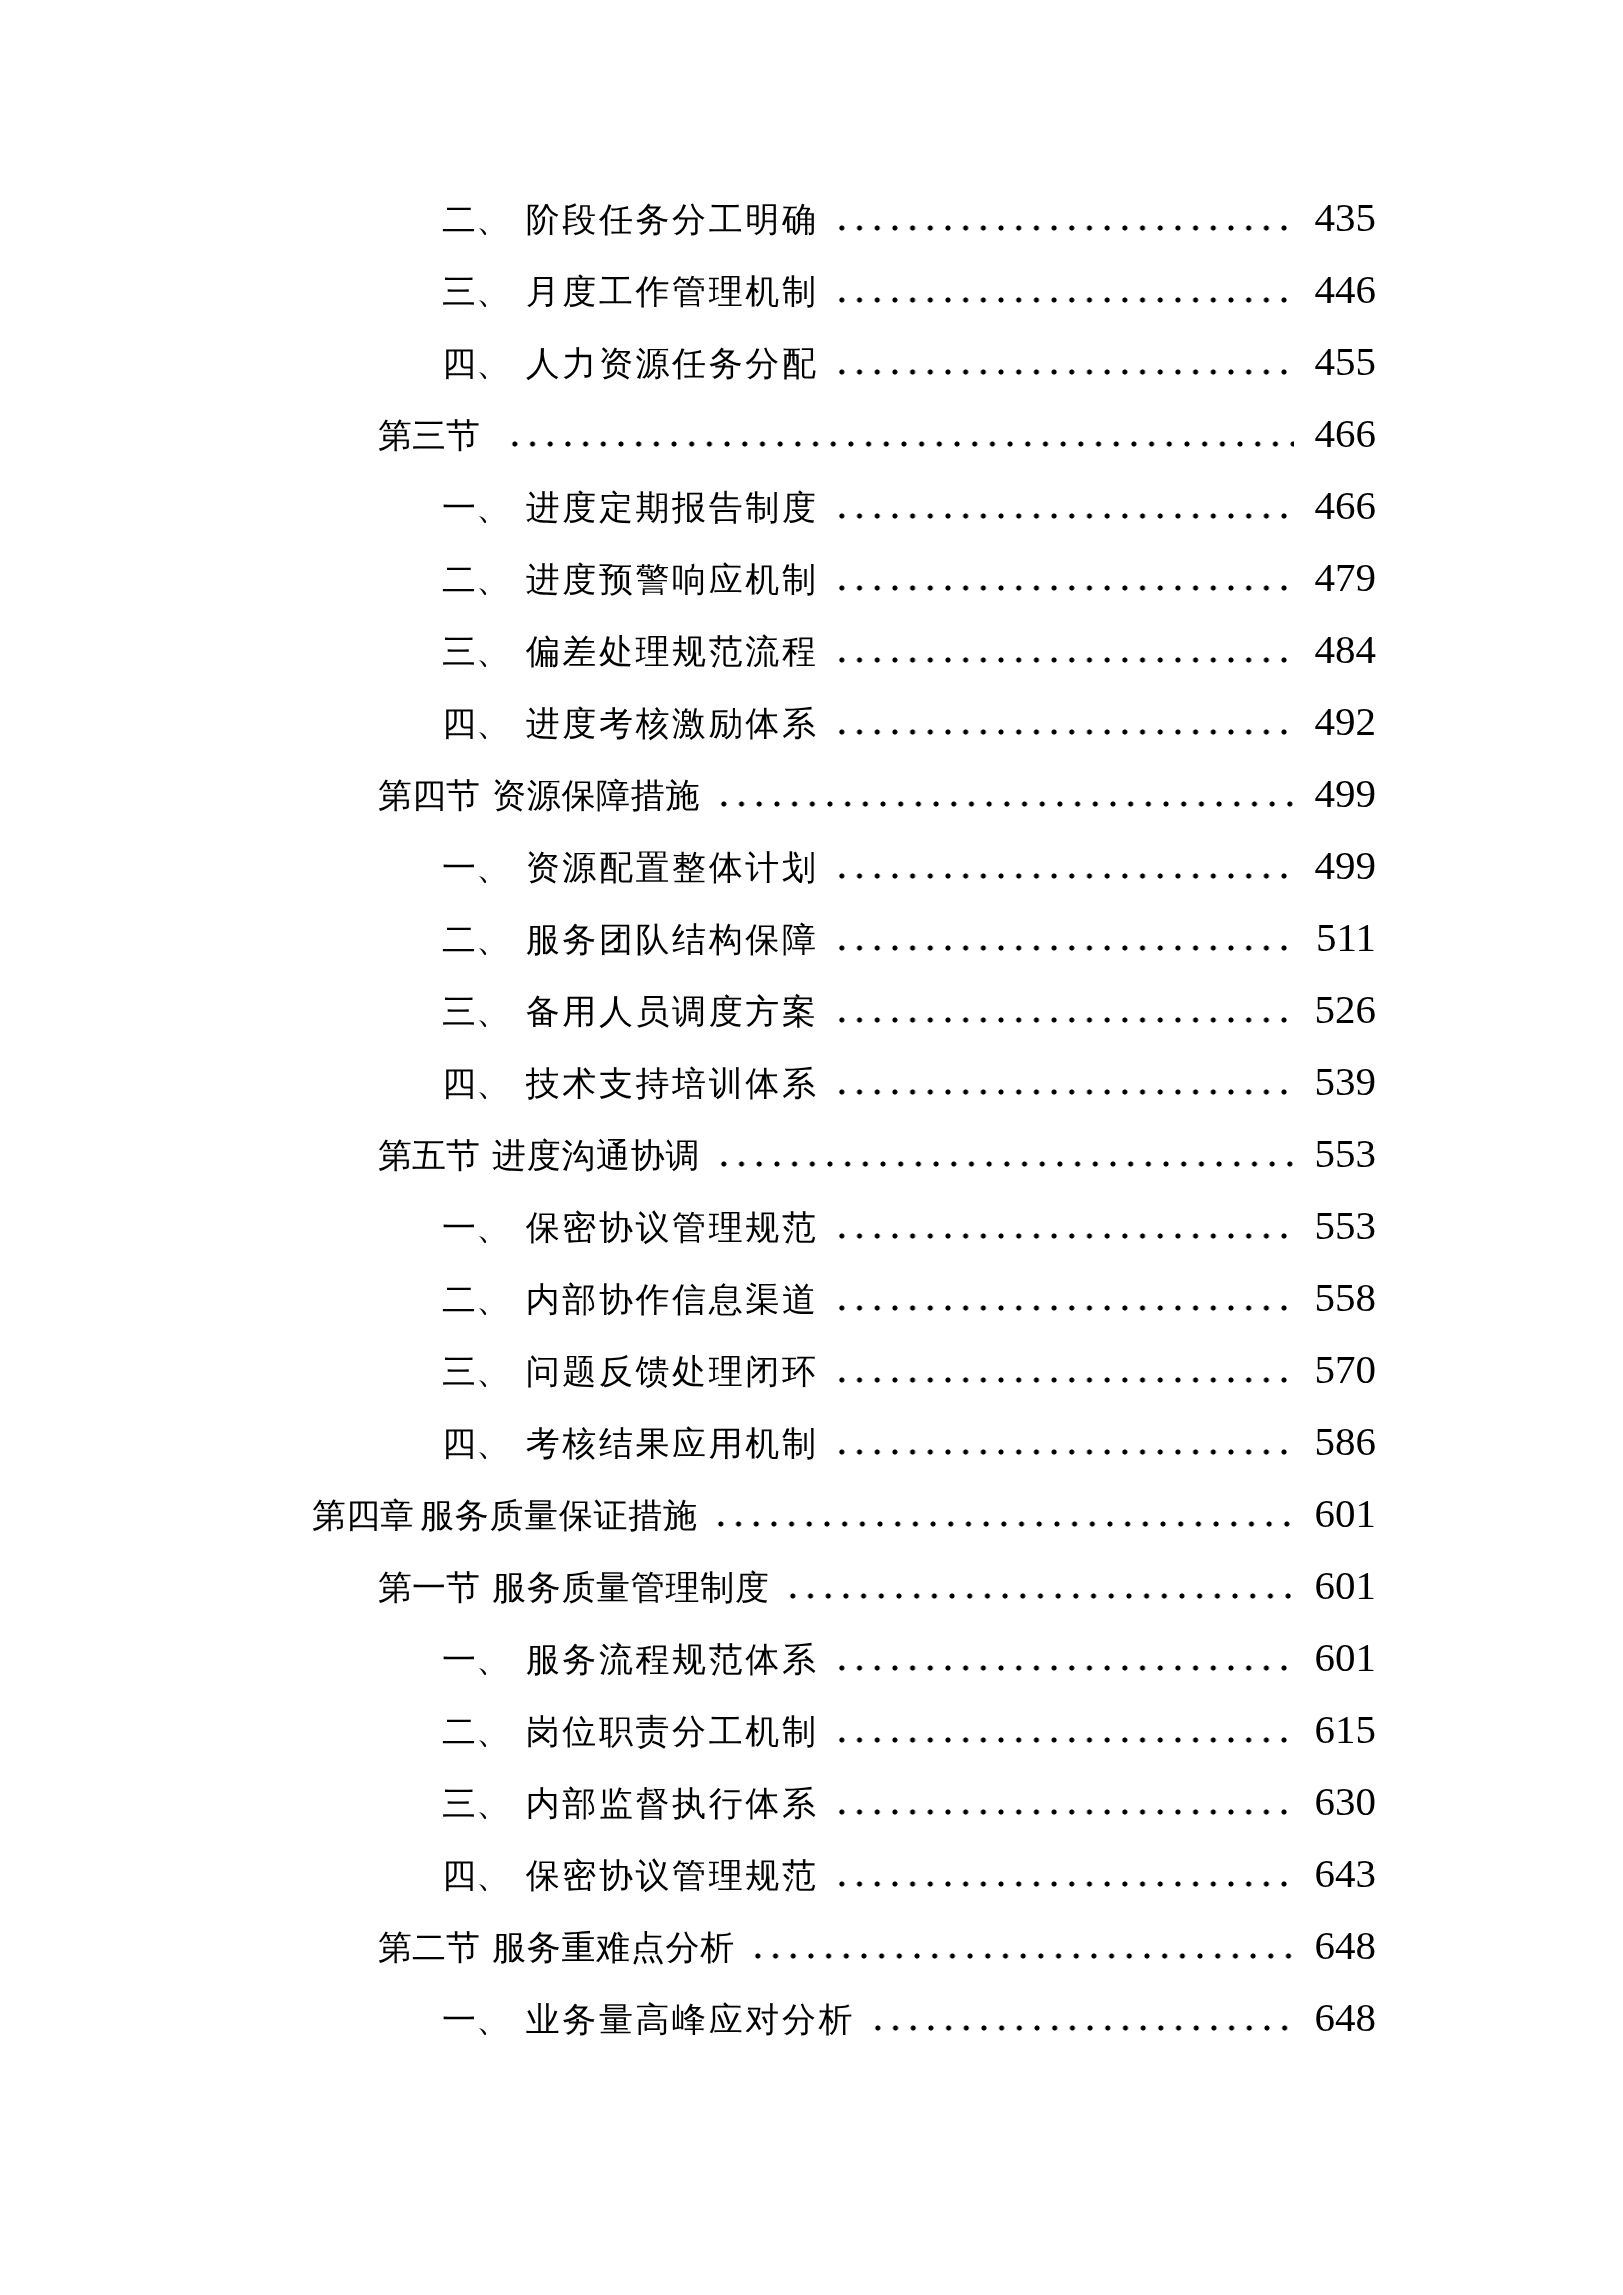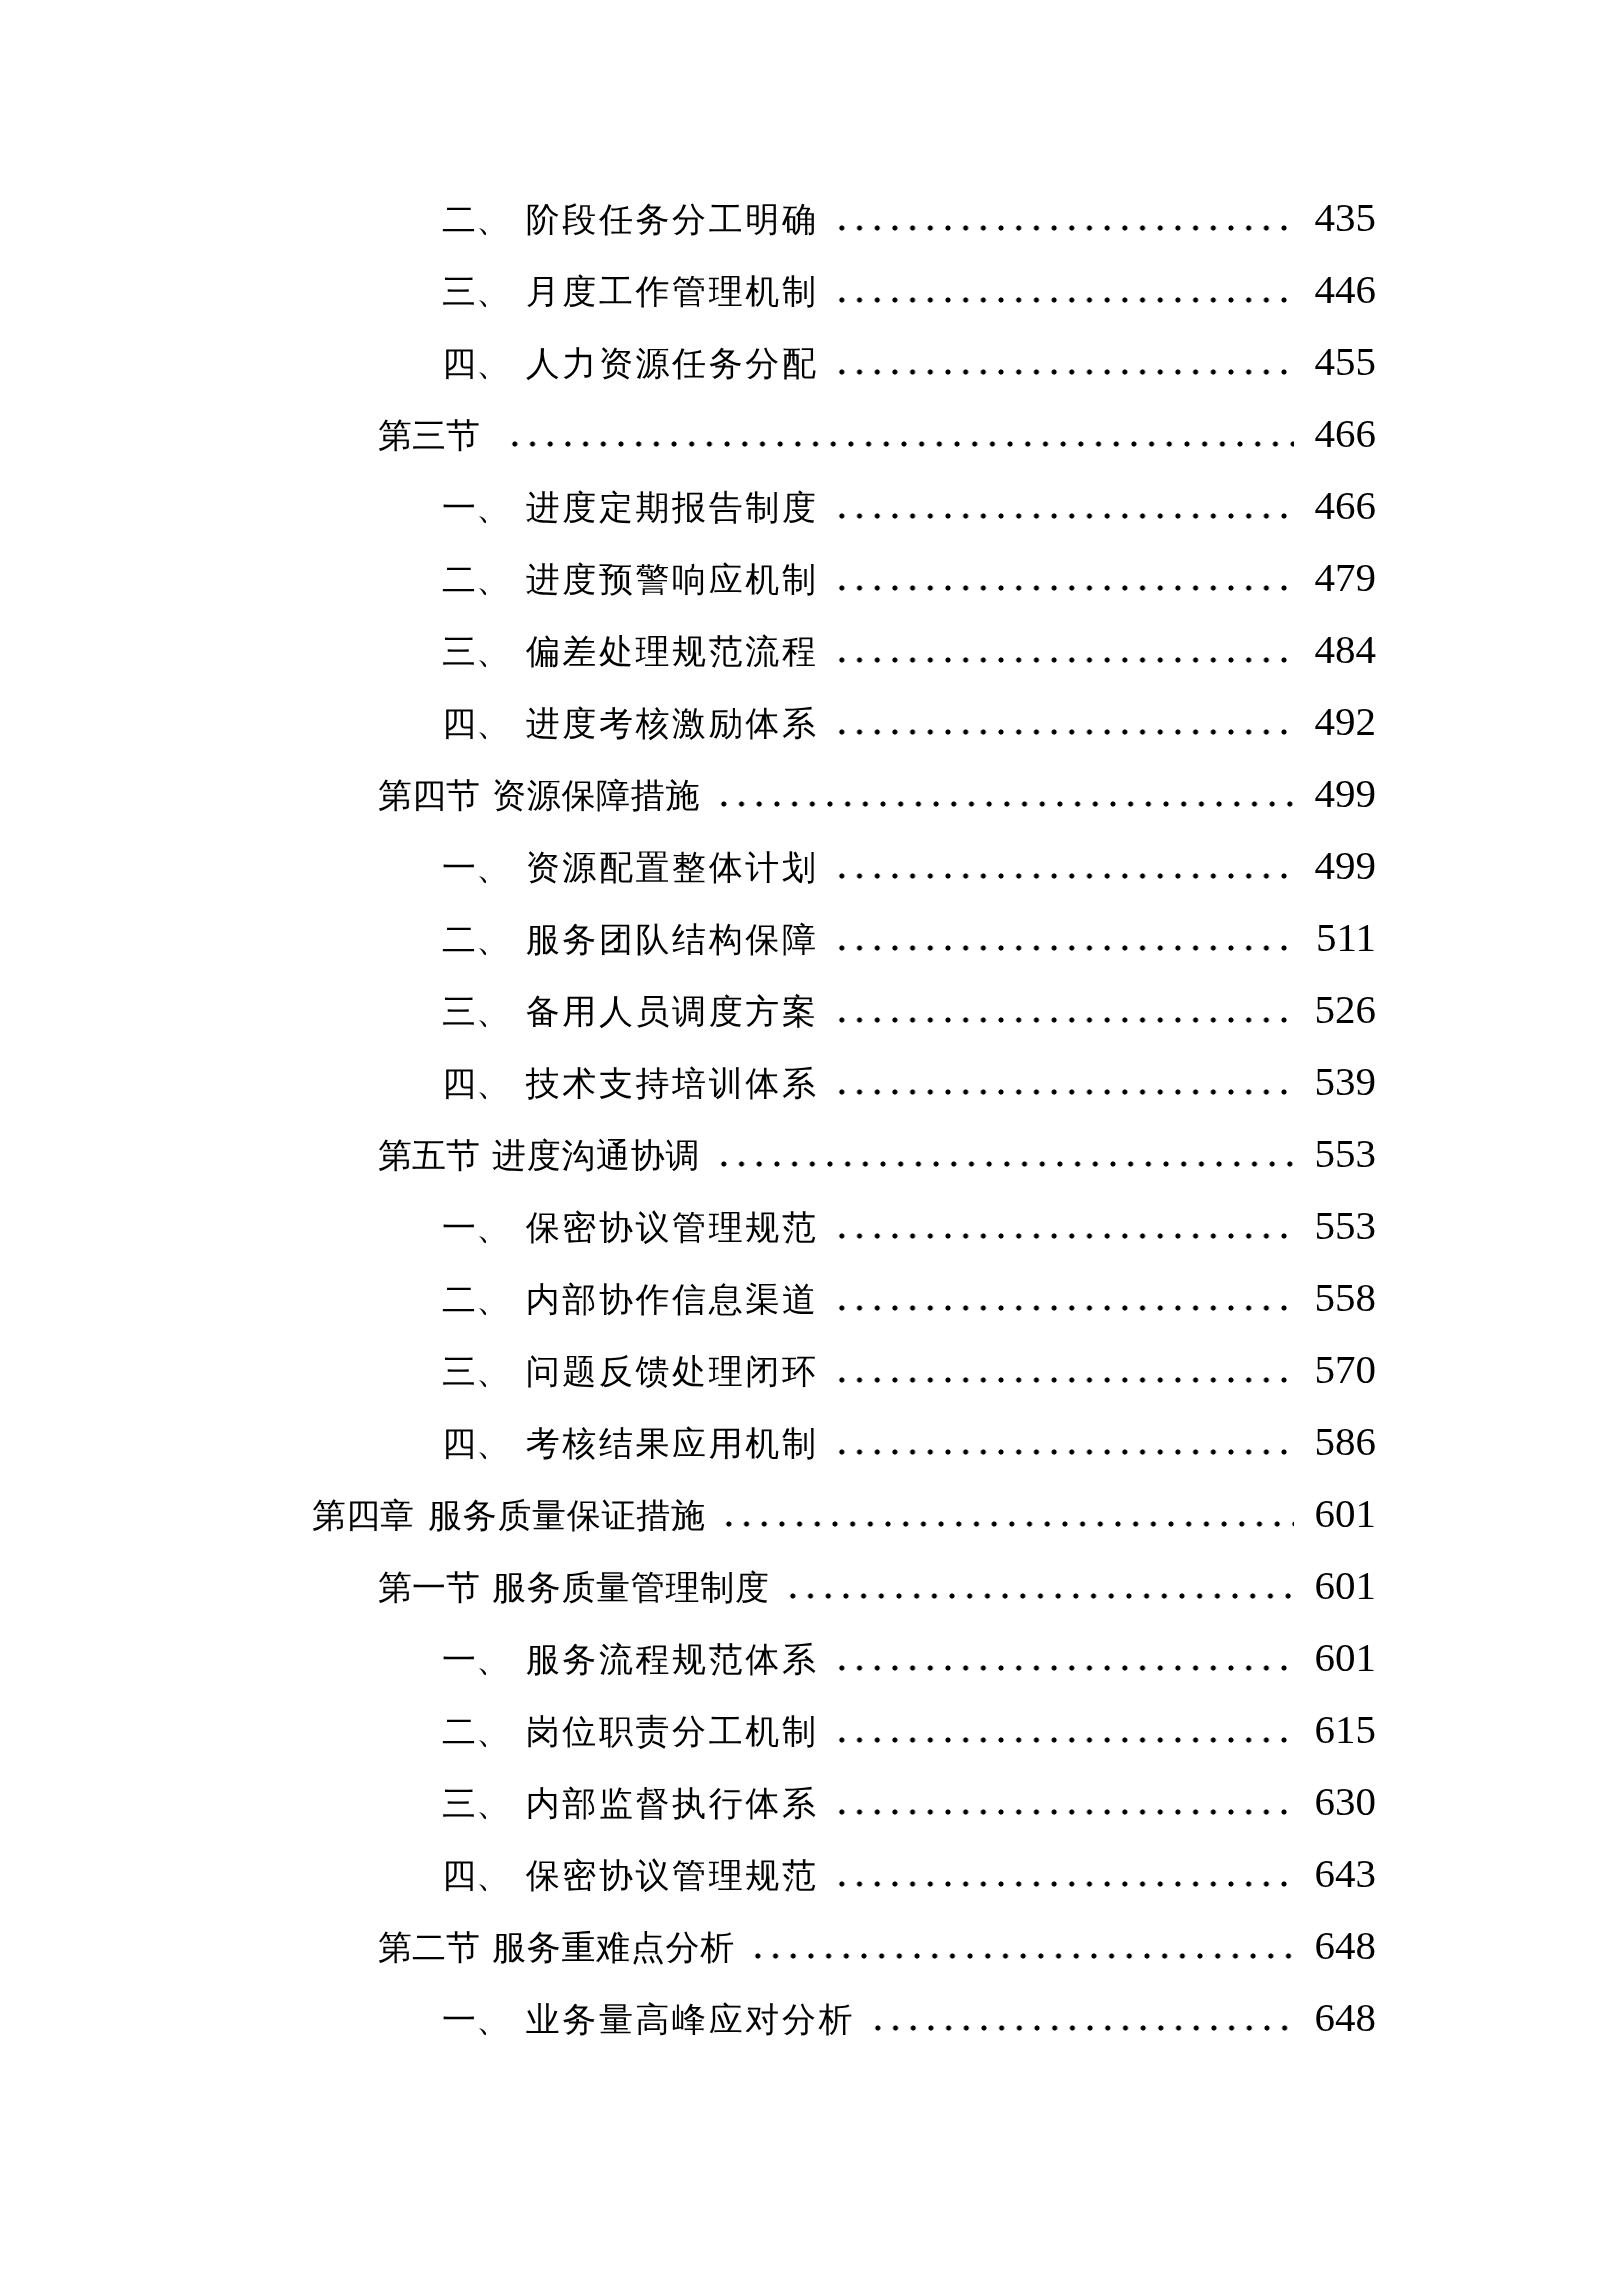--- a/index.html
+++ b/index.html
@@ -26,21 +26,21 @@
     height: 72px;
     line-height: 72px;
     font-size: 34px;
     white-space: nowrap;
   }
   .row.level-chapter { padding-left: 0; }
   .row.level-section { padding-left: 66px; }
   .row.level-item    { padding-left: 130px; }
 
   .num { flex: 0 0 auto; }
-  .level-chapter .num { margin-right: 14px; text-align: center; }
+  .level-chapter .num { margin-right: 6px; text-align: center; }
   .level-section .num { margin-right: 12px; }
   .level-item    .num { margin-right: 15.7px; }
 
   .title { flex: 0 0 auto; }
   .level-item .title { letter-spacing: 2.6px; }
   .level-chapter .title, .level-section .title { letter-spacing: 0.7px; }
 
   .leader {
     flex: 1 1 auto;
     height: 5.9px;

